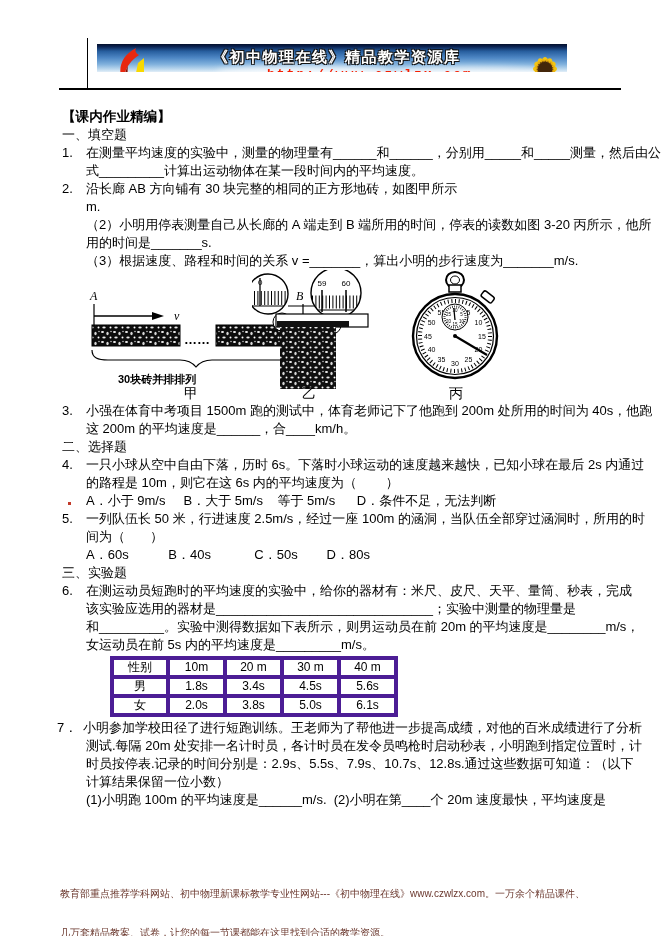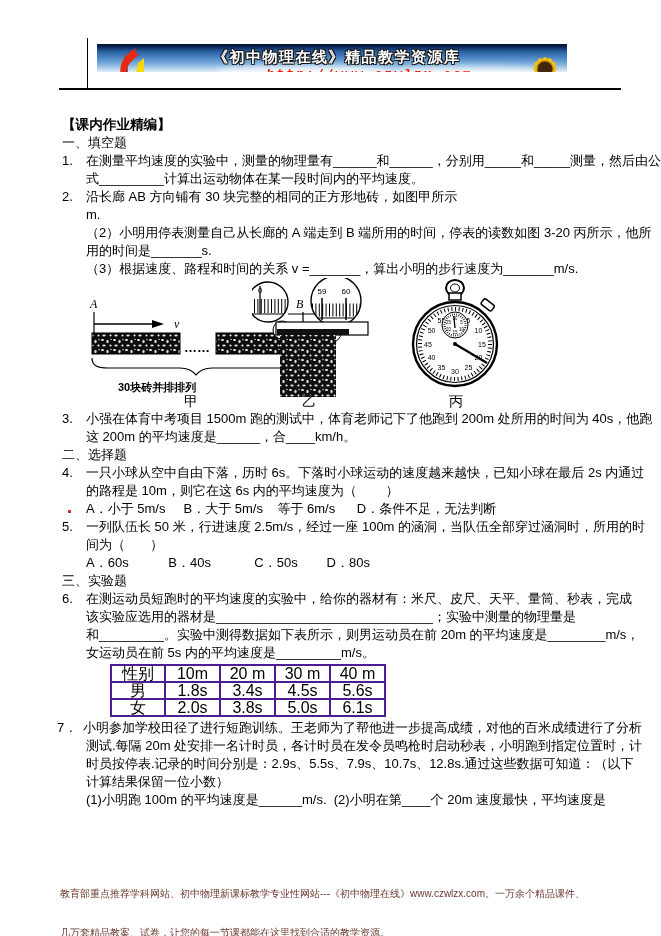--- a/index.html
+++ b/index.html
@@ -14,34 +14,34 @@
   .c1{left:120px;bottom:-6px;width:170px;height:13px;}
   .c2{left:300px;bottom:-8px;width:150px;height:14px;opacity:.5;}
   .banner-logo{position:absolute;left:14px;top:3px;}
   .banner-title{position:absolute;left:116px;top:4px;font-size:15px;font-weight:bold;color:#fff;
         letter-spacing:1.5px;white-space:pre;
         text-shadow:1px 1px 0 #141414,-1px 1px 0 #141414,1px -1px 0 #141414,-1px -1px 0 #141414;}
   .banner-url{position:absolute;left:170px;top:23px;font-size:13px;font-weight:bold;color:#f61e00;
         font-family:Liberation Mono, monospace;letter-spacing:2px;white-space:pre;}
   .sunflower{position:absolute;right:0px;top:3px;}
   
-  .content{position:absolute;left:62px;top:116px;width:556px;}
+  .content{position:absolute;left:62px;top:108px;width:556px;}
   .ln{height:18px;line-height:18px;font-size:13px;white-space:pre;position:relative;}
   .b{font-weight:bold;}
   .heading{font-size:13.6px;}
   .num{display:inline-block;width:24px;}
   .num7{display:inline-block;width:26px;margin-left:-5px;}
   .ind{padding-left:24px;}
   .figures{height:132px;position:relative;}
   .figA{position:absolute;left:14px;top:0;}
   .figB{position:absolute;left:190px;top:0;}
   .figC{position:absolute;left:345px;top:0;}
   table.tt{border-collapse:collapse;margin:2px 0 2px 48px;}
-  .tt td,.tt th{border:2px solid #4c1d95;width:53px;height:15px;text-align:center;
-        font-size:16px;font-weight:normal;padding:0;line-height:15px;}
+  .tt td,.tt th{border:4px solid #4c1d95;width:53px;height:15px;text-align:center;
+        font-size:12px;font-weight:normal;padding:0;line-height:15px;}
   .tt .c0{width:52px;}
   .reddot{position:absolute;left:6px;top:10px;width:3px;height:3px;background:#c23a2a;}
   
   .footer{position:absolute;left:60px;top:861px;width:570px;color:#6b382e;
         font-size:10px;line-height:13px;white-space:pre;}
   svg text{font-family:"Liberation Sans",sans-serif;}
   .serifit{font-family:"Liberation Serif",serif;font-style:italic;}
 </style>
 </head>
 <body>
@@ -219,21 +219,21 @@
       </svg>
     </div>
 
     <div class="ln"><span class="num">3.</span><span>小强在体育中考项目 1500m 跑的测试中，体育老师记下了他跑到 200m 处所用的时间为 40s，他跑</span></div>
     <div class="ln ind">这 200m 的平均速度是______，合____km/h。</div>
 
     <div class="ln">二、选择题</div>
 
     <div class="ln"><span class="num">4.</span><span>一只小球从空中自由下落，历时 6s。下落时小球运动的速度越来越快，已知小球在最后 2s 内通过</span></div>
     <div class="ln ind">的路程是 10m，则它在这 6s 内的平均速度为（        ）</div>
-    <div class="ln ind"><span class="reddot"></span><span>A．小于 5m/s     B．大于 5m/s    等于 6m/s      D．条件不足，无法判断</span></div>
+    <div class="ln ind"><span class="reddot"></span><span>A．小于 9m/s     B．大于 5m/s    等于 5m/s      D．条件不足，无法判断</span></div>
 
     <div class="ln"><span class="num">5.</span><span>一列队伍长 50 米，行进速度 2.5m/s，经过一座 100m 的涵洞，当队伍全部穿过涵洞时，所用的时</span></div>
     <div class="ln ind">间为（       ）</div>
     <div class="ln ind">A．60s           B．40s            C．50s        D．80s</div>
 
     <div class="ln">三、实验题</div>
 
     <div class="ln"><span class="num">6.</span><span>在测运动员短跑时的平均速度的实验中，给你的器材有：米尺、皮尺、天平、量筒、秒表，完成</span></div>
     <div class="ln ind">该实验应选用的器材是______________________________；实验中测量的物理量是</div>
     <div class="ln ind">和_________。实验中测得数据如下表所示，则男运动员在前 20m 的平均速度是________m/s，</div>

